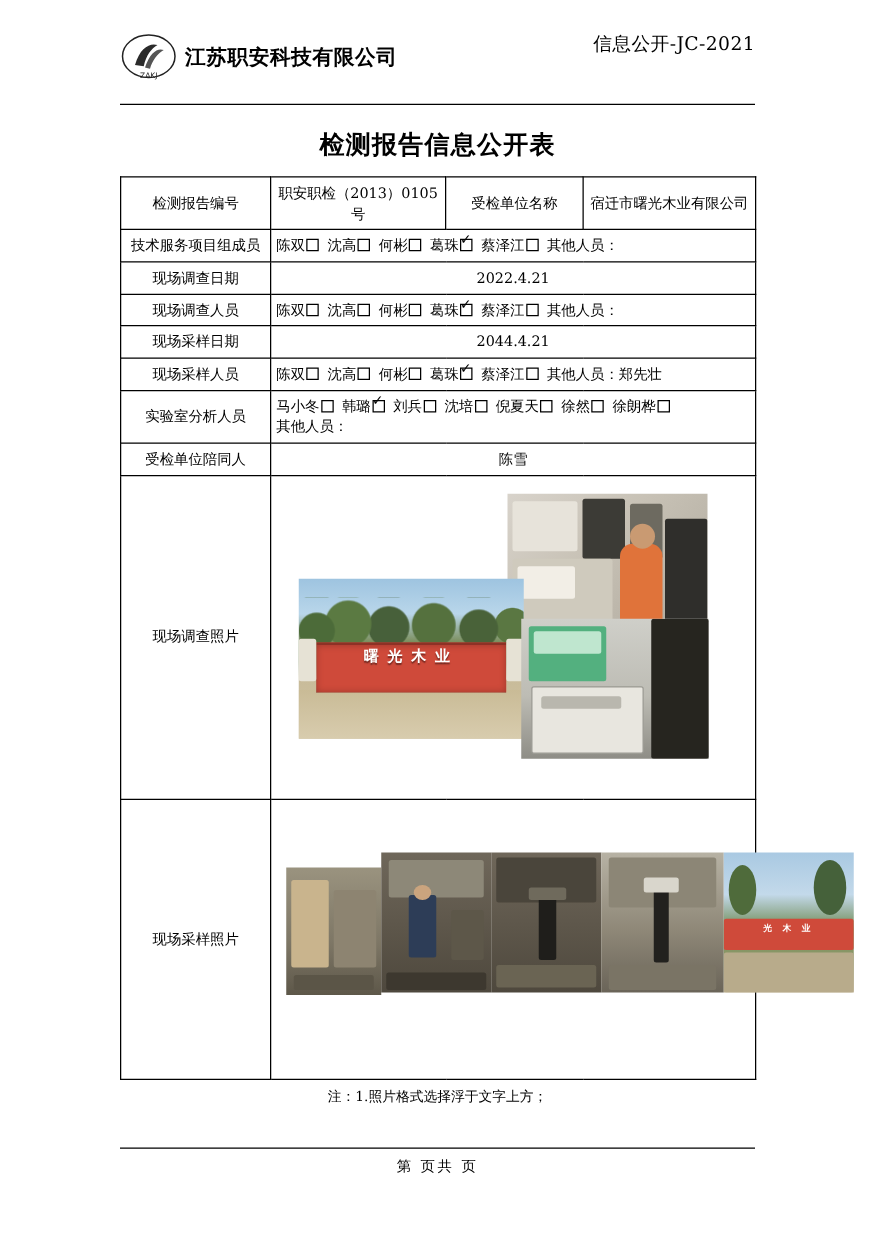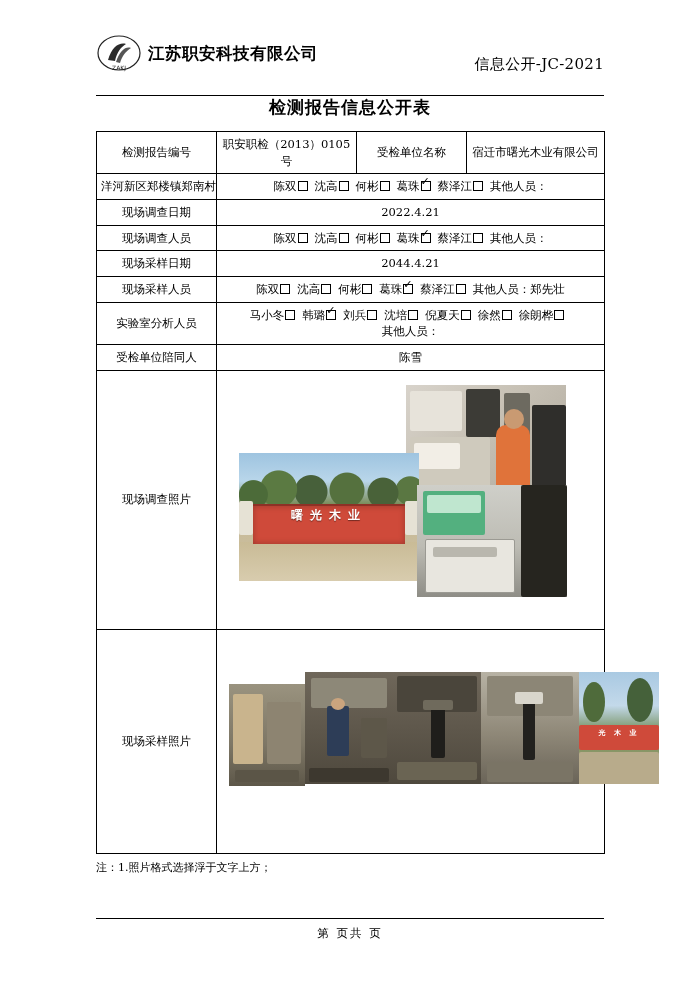--- a/index.html
+++ b/index.html
@@ -21,24 +21,24 @@
   }
   .content {
     position: absolute;
     left: 96px;
     top: 26px;
     width: 508px;
   }
   
   .doc-header {
     display: flex;
-    align-items: flex-end;
+    align-items: flex-start;
     justify-content: space-between;
     border-bottom: 1.4px solid #000;
-    padding-bottom: 21px;
+    padding-bottom: 9px;
     height: 48px;
   }
   .hdr-left {
     display: flex;
     align-items: center;
     gap: 6px;
   }
   .logo {
     width: 46px;
     height: 40px;
@@ -55,22 +55,23 @@
   }
   .hdr-right {
     font-size: 15px;
     color: #000;
     font-family: "DejaVu Serif", serif;
     letter-spacing: .3px;
   }
   
   .doc-title {
     text-align: center;
-    font-size: 17px;
+    font-size: 20px;
     font-weight: bold;
+    margin-top: 18px;
     margin-bottom: 12px;
     letter-spacing: 1px;
     font-family: "DejaVu Serif", serif;
   }
   
   table.main {
     border-collapse: collapse;
     width: 100%;
     table-layout: fixed;
   }
@@ -83,21 +84,21 @@
     line-height: 1.45;
   }
   td.lbl {
     text-align: center;
     white-space: nowrap;
   }
   td.val-c {
     text-align: center;
   }
   td.val-l {
-    text-align: center;
+    text-align: left;
     padding-left: 8px;
   }
   .cb {
     display: inline-block;
     width: 8px;
     height: 8px;
     border: 0.8px solid #000;
     position: relative;
     vertical-align: -1px;
     margin: 0 1px 0 1px;
@@ -203,20 +204,21 @@
   .blob {
     position: absolute;
     border-radius: 2px;
   }
   
   .note {
     font-size: 11px;
     margin-top: 6px;
     color: #000;
     font-family: "DejaVu Serif", serif;
+    text-align: center;
   }
   
   .footer {
     position: absolute;
     left: 96px;
     right: 96px;
     bottom: 48px;
     border-top: 1.1px solid #000;
     padding-top: 7px;
     text-align: center;
@@ -257,21 +259,21 @@
         <col style="width:138px">
       </colgroup>
       <tbody>
         <tr>
           <td class="lbl">检测报告编号</td>
           <td class="val-c">职安职检（2013）0105 号</td>
           <td class="lbl">受检单位名称</td>
           <td class="val-c">宿迁市曙光木业有限公司</td>
         </tr>
         <tr>
-          <td class="lbl">洋河新区郑楼镇郑南村</td>
+          <td class="lbl">技术服务项目组成员</td>
           <td class="val-l" colspan="3">
             <span><span class="person"><span>陈双</span><span class="cb"></span></span><span class="person"><span>沈高</span><span class="cb"></span></span><span class="person"><span>何彬</span><span class="cb"></span></span><span class="person"><span>葛珠</span><span class="cb checked"></span></span><span class="person"><span>蔡泽江</span><span class="cb"></span></span></span><span>其他人员：</span>
           </td>
         </tr>
         <tr>
           <td class="lbl">现场调查日期</td>
           <td class="val-c" colspan="3">2022.4.21</td>
         </tr>
         <tr>
           <td class="lbl">现场调查人员</td>
@@ -364,21 +366,21 @@
                 <div class="blob" style="left:4px;bottom:4px;width:80px;height:18px;background:#6a6453;"></div>
               </div>
 
               <div class="ph photo-meter" style="left:260px;top:38px;width:98px;height:112px;">
                 <div class="blob" style="left:6px;top:4px;width:86px;height:40px;background:#8c8676;"></div>
                 <div class="blob" style="left:42px;top:28px;width:12px;height:60px;background:#22211e;"></div>
                 <div class="blob" style="left:34px;top:20px;width:28px;height:12px;background:#d9d6cc;"></div>
                 <div class="blob" style="left:6px;bottom:2px;width:86px;height:20px;background:#7a7465;"></div>
               </div>
 
-              <div class="ph photo-outdoor" style="left:358px;top:38px;width:80px;height:112px;">
+              <div class="ph photo-outdoor" style="left:358px;top:38px;width:104px;height:112px;">
                 <div class="blob" style="left:0;top:48%;width:100%;height:22%;background:#cf4a3a;"></div>
                 <div style="position:absolute;left:4%;top:50%;width:92%;text-align:center;color:#fff;font-size:7px;letter-spacing:3px;font-weight:bold;font-family:'DejaVu Serif',serif;">光 木 业</div>
                 <div class="blob" style="left:0;bottom:0;width:100%;height:28%;background:#b8ab8b;"></div>
                 <div class="blob" style="left:4px;top:10px;width:22px;height:40px;background:#4f6b3b;border-radius:50%;"></div>
                 <div class="blob" style="right:6px;top:6px;width:26px;height:44px;background:#45613a;border-radius:50%;"></div>
               </div>
 
             </div>
           </td>
         </tr>

